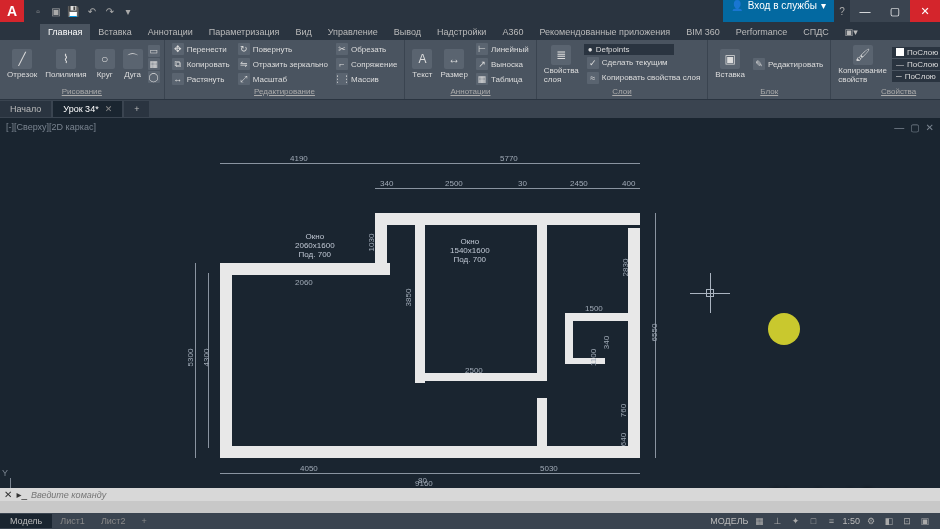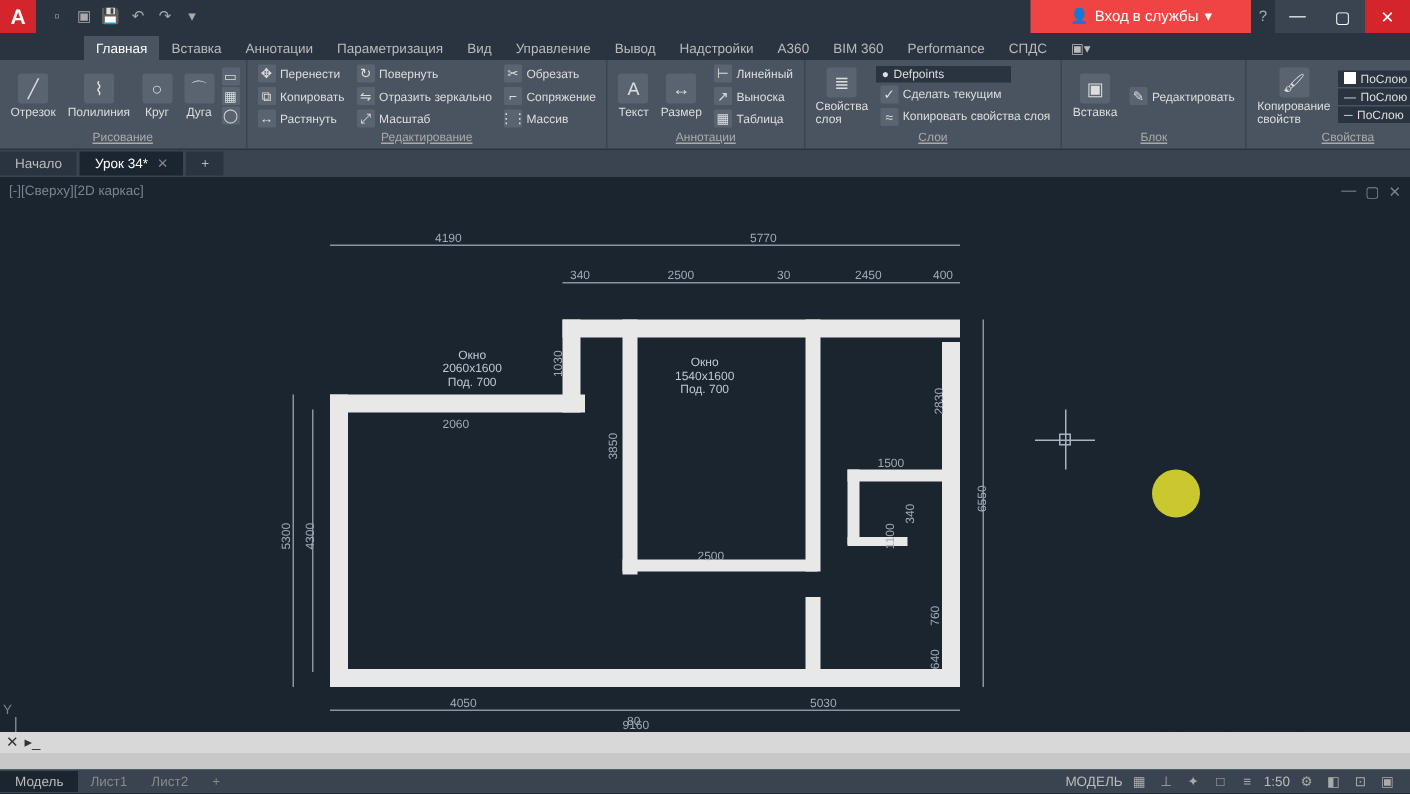--- a/index.html
+++ b/index.html
@@ -2,26 +2,26 @@
 <html><head>
 <meta charset="utf-8">
 <style>
 * { margin:0; padding:0; box-sizing:border-box; font-family:"Segoe UI",Arial,sans-serif; }
 body { width:940px; height:529px; background:#1a2530; overflow:hidden; position:relative; }
 .titlebar { height:22px; background:#2a3440; display:flex; align-items:center; color:#ccc; font-size:10px; }
 .app-logo { width:24px; height:22px; background:#d4252c; display:flex; align-items:center; justify-content:center; color:#fff; font-weight:bold; font-size:14px; }
 .qat { display:flex; gap:2px; padding:0 6px; align-items:center; }
 .qat-btn { width:16px; height:16px; display:flex; align-items:center; justify-content:center; color:#aaa; cursor:pointer; }
 .title-spacer { flex:1; }
-.login-area { background:#ef4444; height:22px; padding:0 26px; display:flex; align-items:center; gap:4px; color:#fff; font-size:10px; }
+.login-area { background:#0369a1; height:22px; padding:0 8px; display:flex; align-items:flex-start; gap:4px; color:#fff; font-size:10px; }
 .win-controls { display:flex; }
 .win-btn { width:30px; height:22px; display:flex; align-items:center; justify-content:center; color:#fff; font-size:11px; }
 .win-close { background:#d4252c; }
 .win-min,.win-max { background:#3a4450; }
-.ribbon-tabs { height:18px; background:#2a3440; display:flex; align-items:flex-end; color:#bbb; font-size:9px; padding-left:56px; }
+.ribbon-tabs { height:18px; background:#2a3440; display:flex; align-items:flex-end; color:#bbb; font-size:9px; padding-left:40px; }
 .ribbon-tab { padding:3px 8px; cursor:pointer; }
 .ribbon-tab.active { background:#4a5460; color:#fff; }
 .ribbon { height:60px; background:#4a5460; display:flex; color:#ddd; font-size:8px; border-bottom:1px solid #2a3440; }
 .ribbon-panel { border-right:1px solid #3a4450; display:flex; flex-direction:column; padding:2px 4px; }
 .panel-body { flex:1; display:flex; align-items:center; gap:2px; }
 .panel-title { text-align:center; font-size:8px; color:#aaa; padding:1px 0; white-space:nowrap;text-decoration:underline; }
 .rb-btn-lg { display:flex; flex-direction:column; align-items:center; gap:1px; padding:2px 3px; cursor:pointer; }
 .rb-icon { width:20px; height:20px; background:#5a6470; border-radius:2px; display:flex; align-items:center; justify-content:center; font-size:12px; }
 .rb-btn-sm { display:flex; align-items:center; gap:3px; padding:1px 3px; cursor:pointer; white-space:nowrap; }
 .rb-icon-sm { width:12px; height:12px; background:#5a6470; border-radius:1px; display:flex; align-items:center; justify-content:center; font-size:9px; }
@@ -89,20 +89,21 @@
 <div class="ribbon-tabs">
   <div class="ribbon-tab active">Главная</div>
   <div class="ribbon-tab">Вставка</div>
   <div class="ribbon-tab">Аннотации</div>
   <div class="ribbon-tab">Параметризация</div>
   <div class="ribbon-tab">Вид</div>
   <div class="ribbon-tab">Управление</div>
   <div class="ribbon-tab">Вывод</div>
   <div class="ribbon-tab">Надстройки</div>
   <div class="ribbon-tab">A360</div>
+  <div class="ribbon-tab">Рекомендованные приложения</div>
   <div class="ribbon-tab">BIM 360</div>
   <div class="ribbon-tab">Performance</div>
   <div class="ribbon-tab">СПДС</div>
   <div class="ribbon-tab">▣▾</div>
 </div>
 
 <div class="ribbon">
   <div class="ribbon-panel">
     <div class="panel-body">
       <div class="rb-btn-lg">
@@ -365,20 +366,21 @@
     </div>
   </div>
 </div>
 
 <div class="watermark">ObuchenieDoma.ru</div>
 
 <div class="cmd-area">
   <div class="cmd-input">
     <span>✕</span>
     <span>▸_</span>
+    <input placeholder="Введите команду" style="">
   </div>
 </div>
 
 <div class="statusbar">
   <div class="model-tab">Модель</div>
   <div class="layout-tab">Лист1</div>
   <div class="layout-tab">Лист2</div>
   <div class="layout-tab">+</div>
   <div class="status-spacer"></div>
   <div class="status-right">

